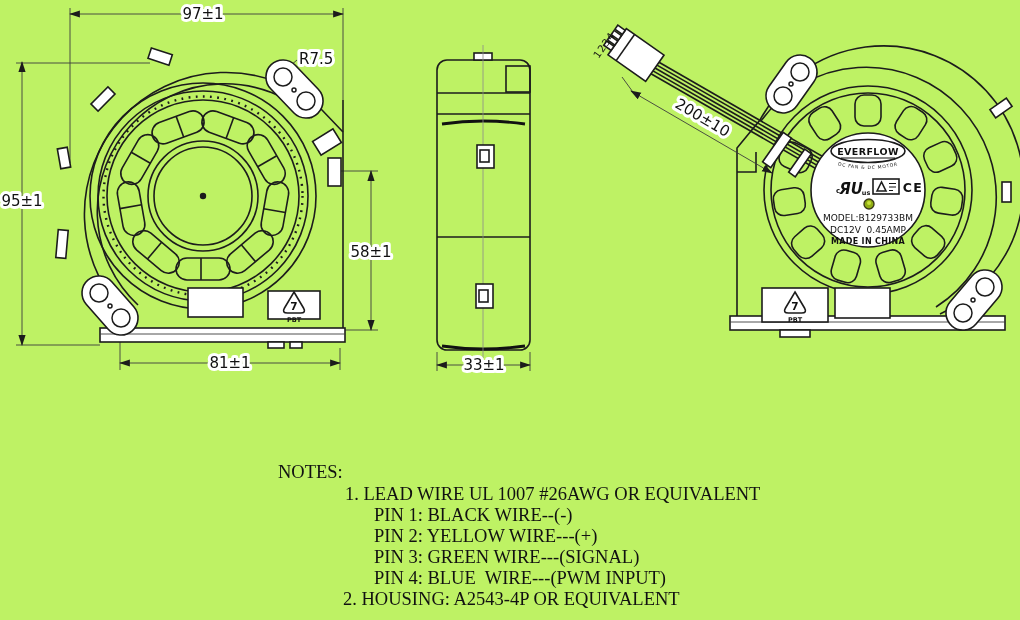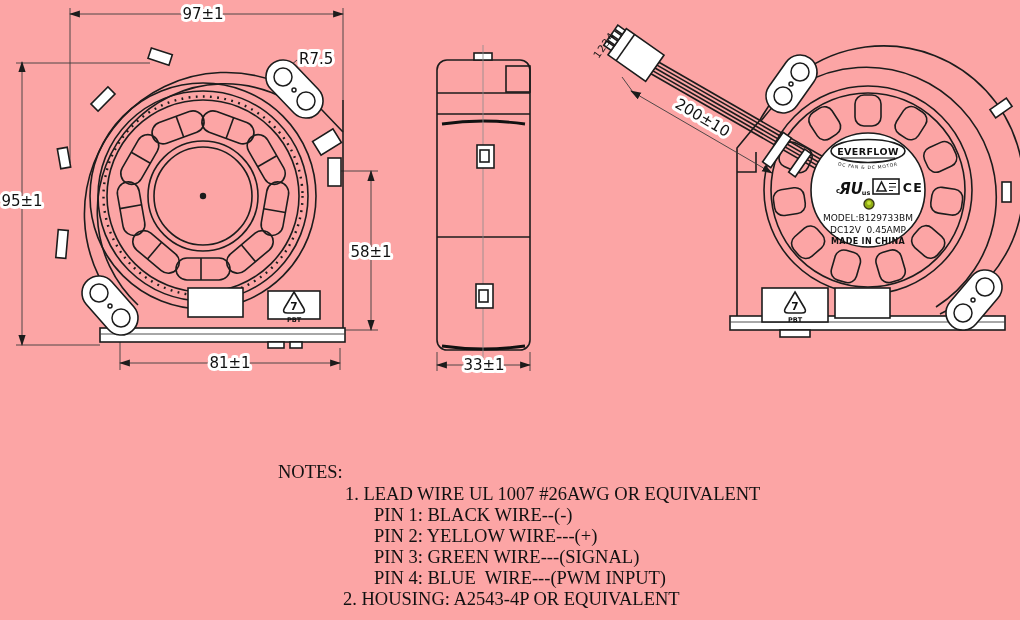--- a/index.html
+++ b/index.html
@@ -1,16 +1,16 @@
 <!DOCTYPE html>
 <html><head>
 <meta charset="utf-8">
 <style>
   html,body{margin:0;padding:0;background:#fff;}
-  .stage{position:relative;width:1020px;height:620px;background:#fca5a5;overflow:hidden;
+  .stage{position:relative;width:1020px;height:620px;background:#bef264;overflow:hidden;
          font-family:"DejaVu Sans",sans-serif;}
   svg text{white-space:pre;}
   .s    {stroke:#1c1c1c;stroke-width:1.6;fill:none;}
   .sw   {stroke:#1c1c1c;stroke-width:1.6;fill:#fff;}
   .thin {stroke:#3c3c3c;stroke-width:0.9;fill:none;}
   .thick{stroke:#111;stroke-width:2.8;fill:none;}
   .cl   {stroke:#8a8a8a;stroke-width:0.8;fill:none;}
   .tick {stroke:#1c1c1c;stroke-width:2.4;fill:none;stroke-dasharray:1.8 5.4;}
   .hole {stroke:#1c1c1c;stroke-width:1.5;fill:#fff;}
   .dim  {font:15px "DejaVu Sans",sans-serif;fill:#111;text-anchor:middle;

